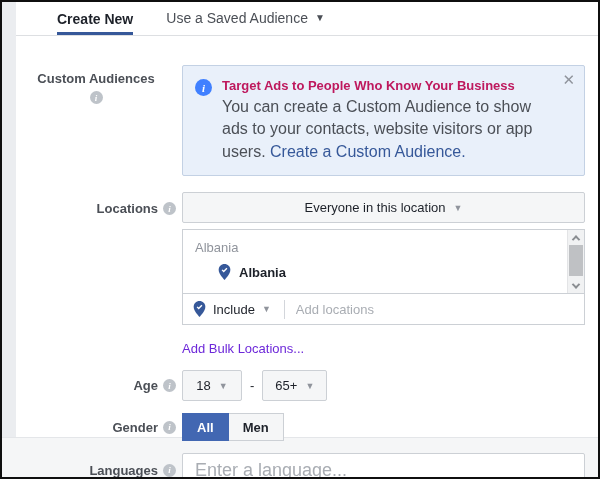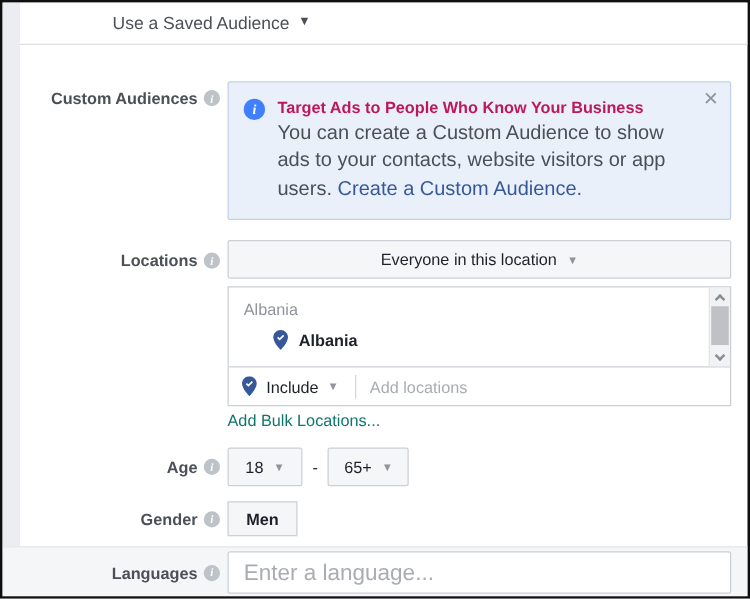--- a/index.html
+++ b/index.html
@@ -19,21 +19,21 @@
 
   
   .form { position:absolute; left:14px; top:34px; right:0; }
   .row { display:flex; align-items:center; }
   .lbl { width:160px; display:flex; justify-content:flex-end; align-items:center; gap:5px; font-size:13px; font-weight:bold; color:#4b4f56; flex-shrink:0; }
   .ctrl { margin-left:6px; }
   .info-dot { width:13px; height:13px; border-radius:50%; background:#bec3c9; color:#fff; font-size:9px; font-weight:bold; font-style:italic; display:inline-flex; align-items:center; justify-content:center; flex-shrink:0; font-family:"Liberation Serif",serif; }
 
   
   .row-banner { margin-top:29px; align-items:flex-start; }
-  .row-banner .lbl { padding-top:6px; }
+  .row-banner .lbl { padding-top:6px;flex-direction:column; }
   .banner { position:relative; width:403px; background:#e9f0fa; border:1px solid #c3d1e4; border-radius:2px; padding:12px 30px 12px 12px; }
   .banner-inner { display:flex; gap:10px; }
   .banner-info { width:17px; height:17px; border-radius:50%; background:#4080ff; color:#fff; font-size:11px; font-weight:bold; font-style:italic; display:flex; align-items:center; justify-content:center; flex-shrink:0; margin-top:1px; font-family:"Liberation Serif",serif; }
   .banner-title { font-size:13px; font-weight:bold; color:#be185d; margin-bottom:3px; }
   .banner-body { font-size:16px; color:#4b4f56; line-height:1.4; }
   .banner-link { color:#365899; text-decoration:none; cursor:pointer; }
   .banner-close { position:absolute; top:6px; right:9px; font-size:15px; color:#90949c; cursor:pointer; line-height:1; }
 
   
   .dd-btn { height:31px; background:#f5f6f7; border:1px solid #ccd0d5; border-radius:2px; display:inline-flex; align-items:center; justify-content:center; gap:8px; font-size:13px; color:#1d2129; padding:0 12px; cursor:pointer; }
@@ -55,21 +55,21 @@
   .chev { width:6px; height:6px; border-left:2px solid #8a8d91; border-top:2px solid #8a8d91; }
   .chev-up { transform:rotate(45deg) translate(1px,1px); }
   .chev-down { transform:rotate(225deg) translate(1px,1px); }
   .sb-thumb { position:absolute; left:1px; top:15px; width:14px; height:31px; background:#bfc1c4; cursor:grab; }
   
   .inc-row { display:flex; align-items:center; border-top:1px solid #ccd0d5; padding:7px 10px; height:31px; }
   .inc-dd { display:flex; align-items:center; gap:7px; font-size:13px; color:#1d2129; cursor:pointer; }
   .inc-sep { width:1px; height:19px; background:#d3d6db; margin:0 11px 0 13px; }
   .inc-input { flex:1; border:none; outline:none; font-size:13px; color:#1d2129; background:transparent; font-family:inherit; }
   .inc-input::placeholder { color:#a9adb3; }
-  .bulk-link { margin-top:4px; font-size:13px; color:#0f766e; text-decoration:none; cursor:pointer; width:fit-content; }
+  .bulk-link { margin-top:16px; font-size:13px; color:#6d28d9; text-decoration:none; cursor:pointer; width:fit-content; }
 
   
   .row-age { margin-top:14px; }
   .age-wrap { display:flex; align-items:center; gap:8px; }
   .age-btn { min-width:60px; }
   .age-dash { font-size:13px; color:#1d2129; }
 
   
   .row-gender { margin-top:12px; }
   .seg { display:flex; }
@@ -83,20 +83,23 @@
   .lang-input::placeholder { color:#a9adb3; }
 </style>
 </head>
 <body>
 
 <div class="frame">
   <div class="left-strip"></div>
   <div class="footer"></div>
 
   <div class="tabbar">
+    <div class="tab tab-active">
+      <span>Create New</span>
+    </div>
     <div class="tab tab-plain">
       <span>Use a Saved Audience</span>
       <span class="tab-caret">▼</span>
     </div>
   </div>
 
   <div class="form">
 
     <div class="row row-banner">
       <div class="lbl">
@@ -184,20 +187,21 @@
         </button>
       </div>
     </div>
 
     <div class="row row-gender">
       <div class="lbl">
         <span>Gender</span>
         <span class="info-dot">i</span>
       </div>
       <div class="ctrl seg">
+        <button class="seg-btn seg-sel">All</button>
         <button class="seg-btn">Men</button>
       </div>
     </div>
 
     <div class="row row-lang">
       <div class="lbl">
         <span>Languages</span>
         <span class="info-dot">i</span>
       </div>
       <div class="ctrl">

